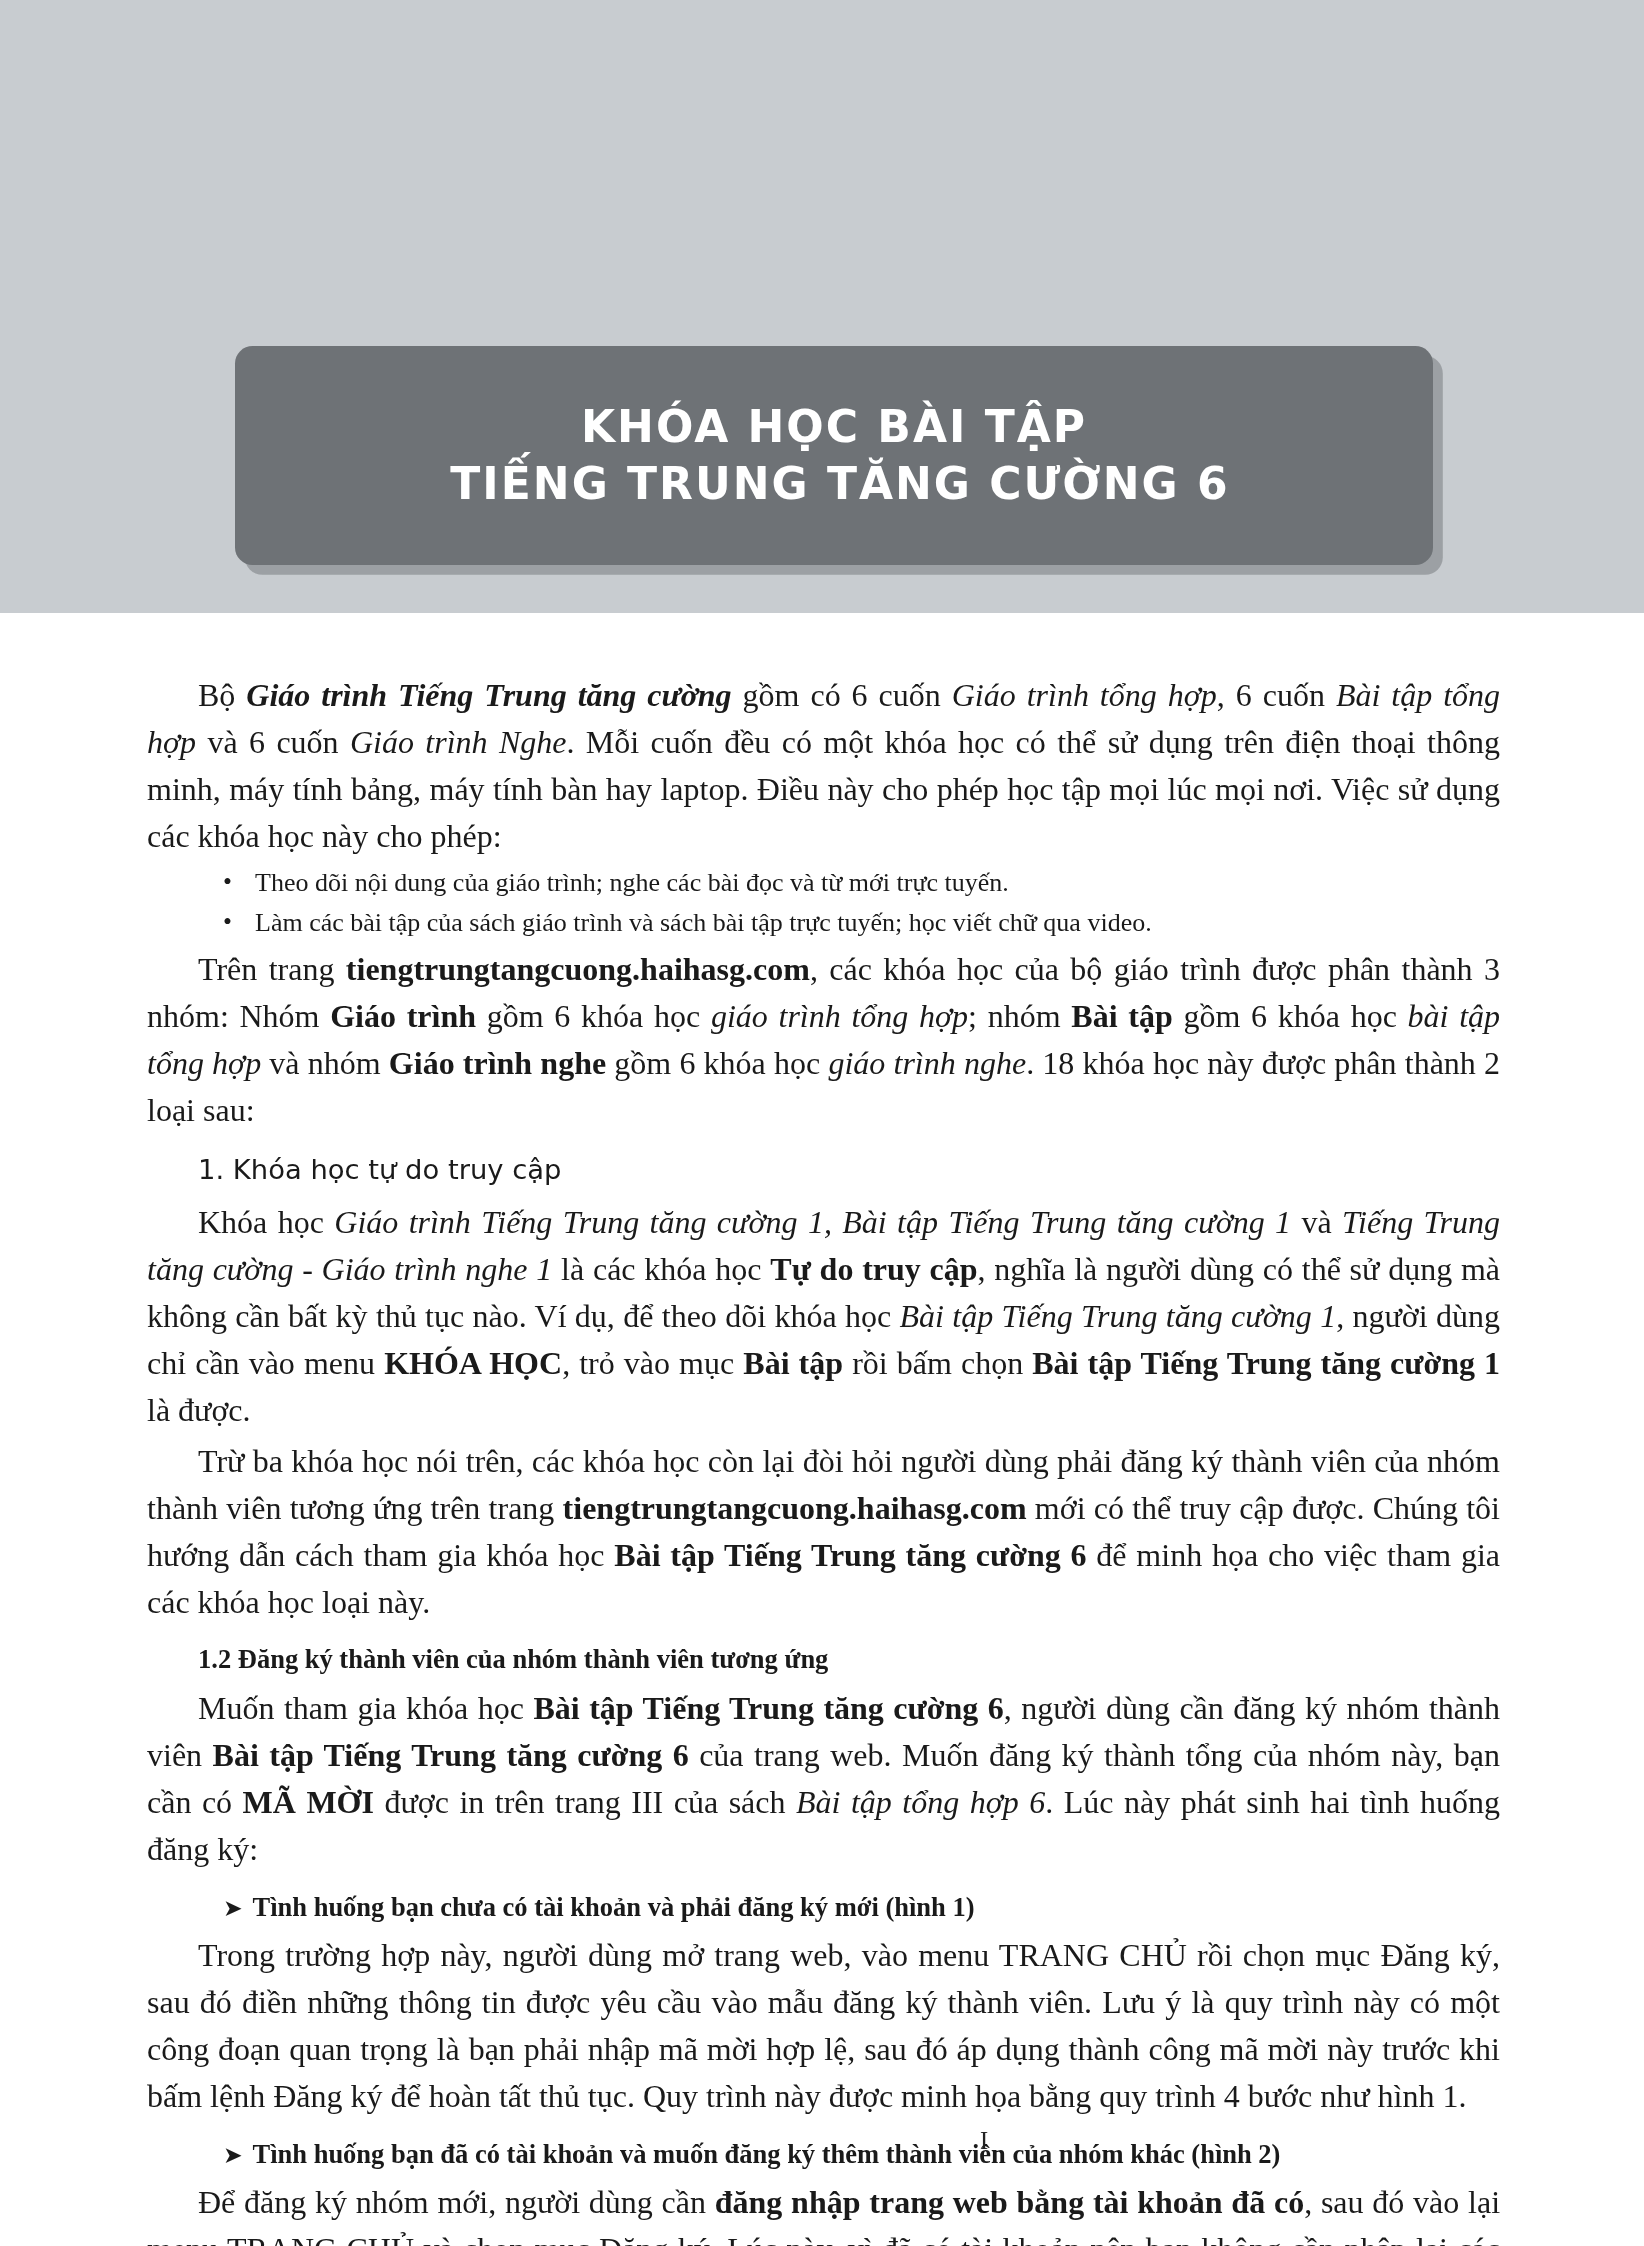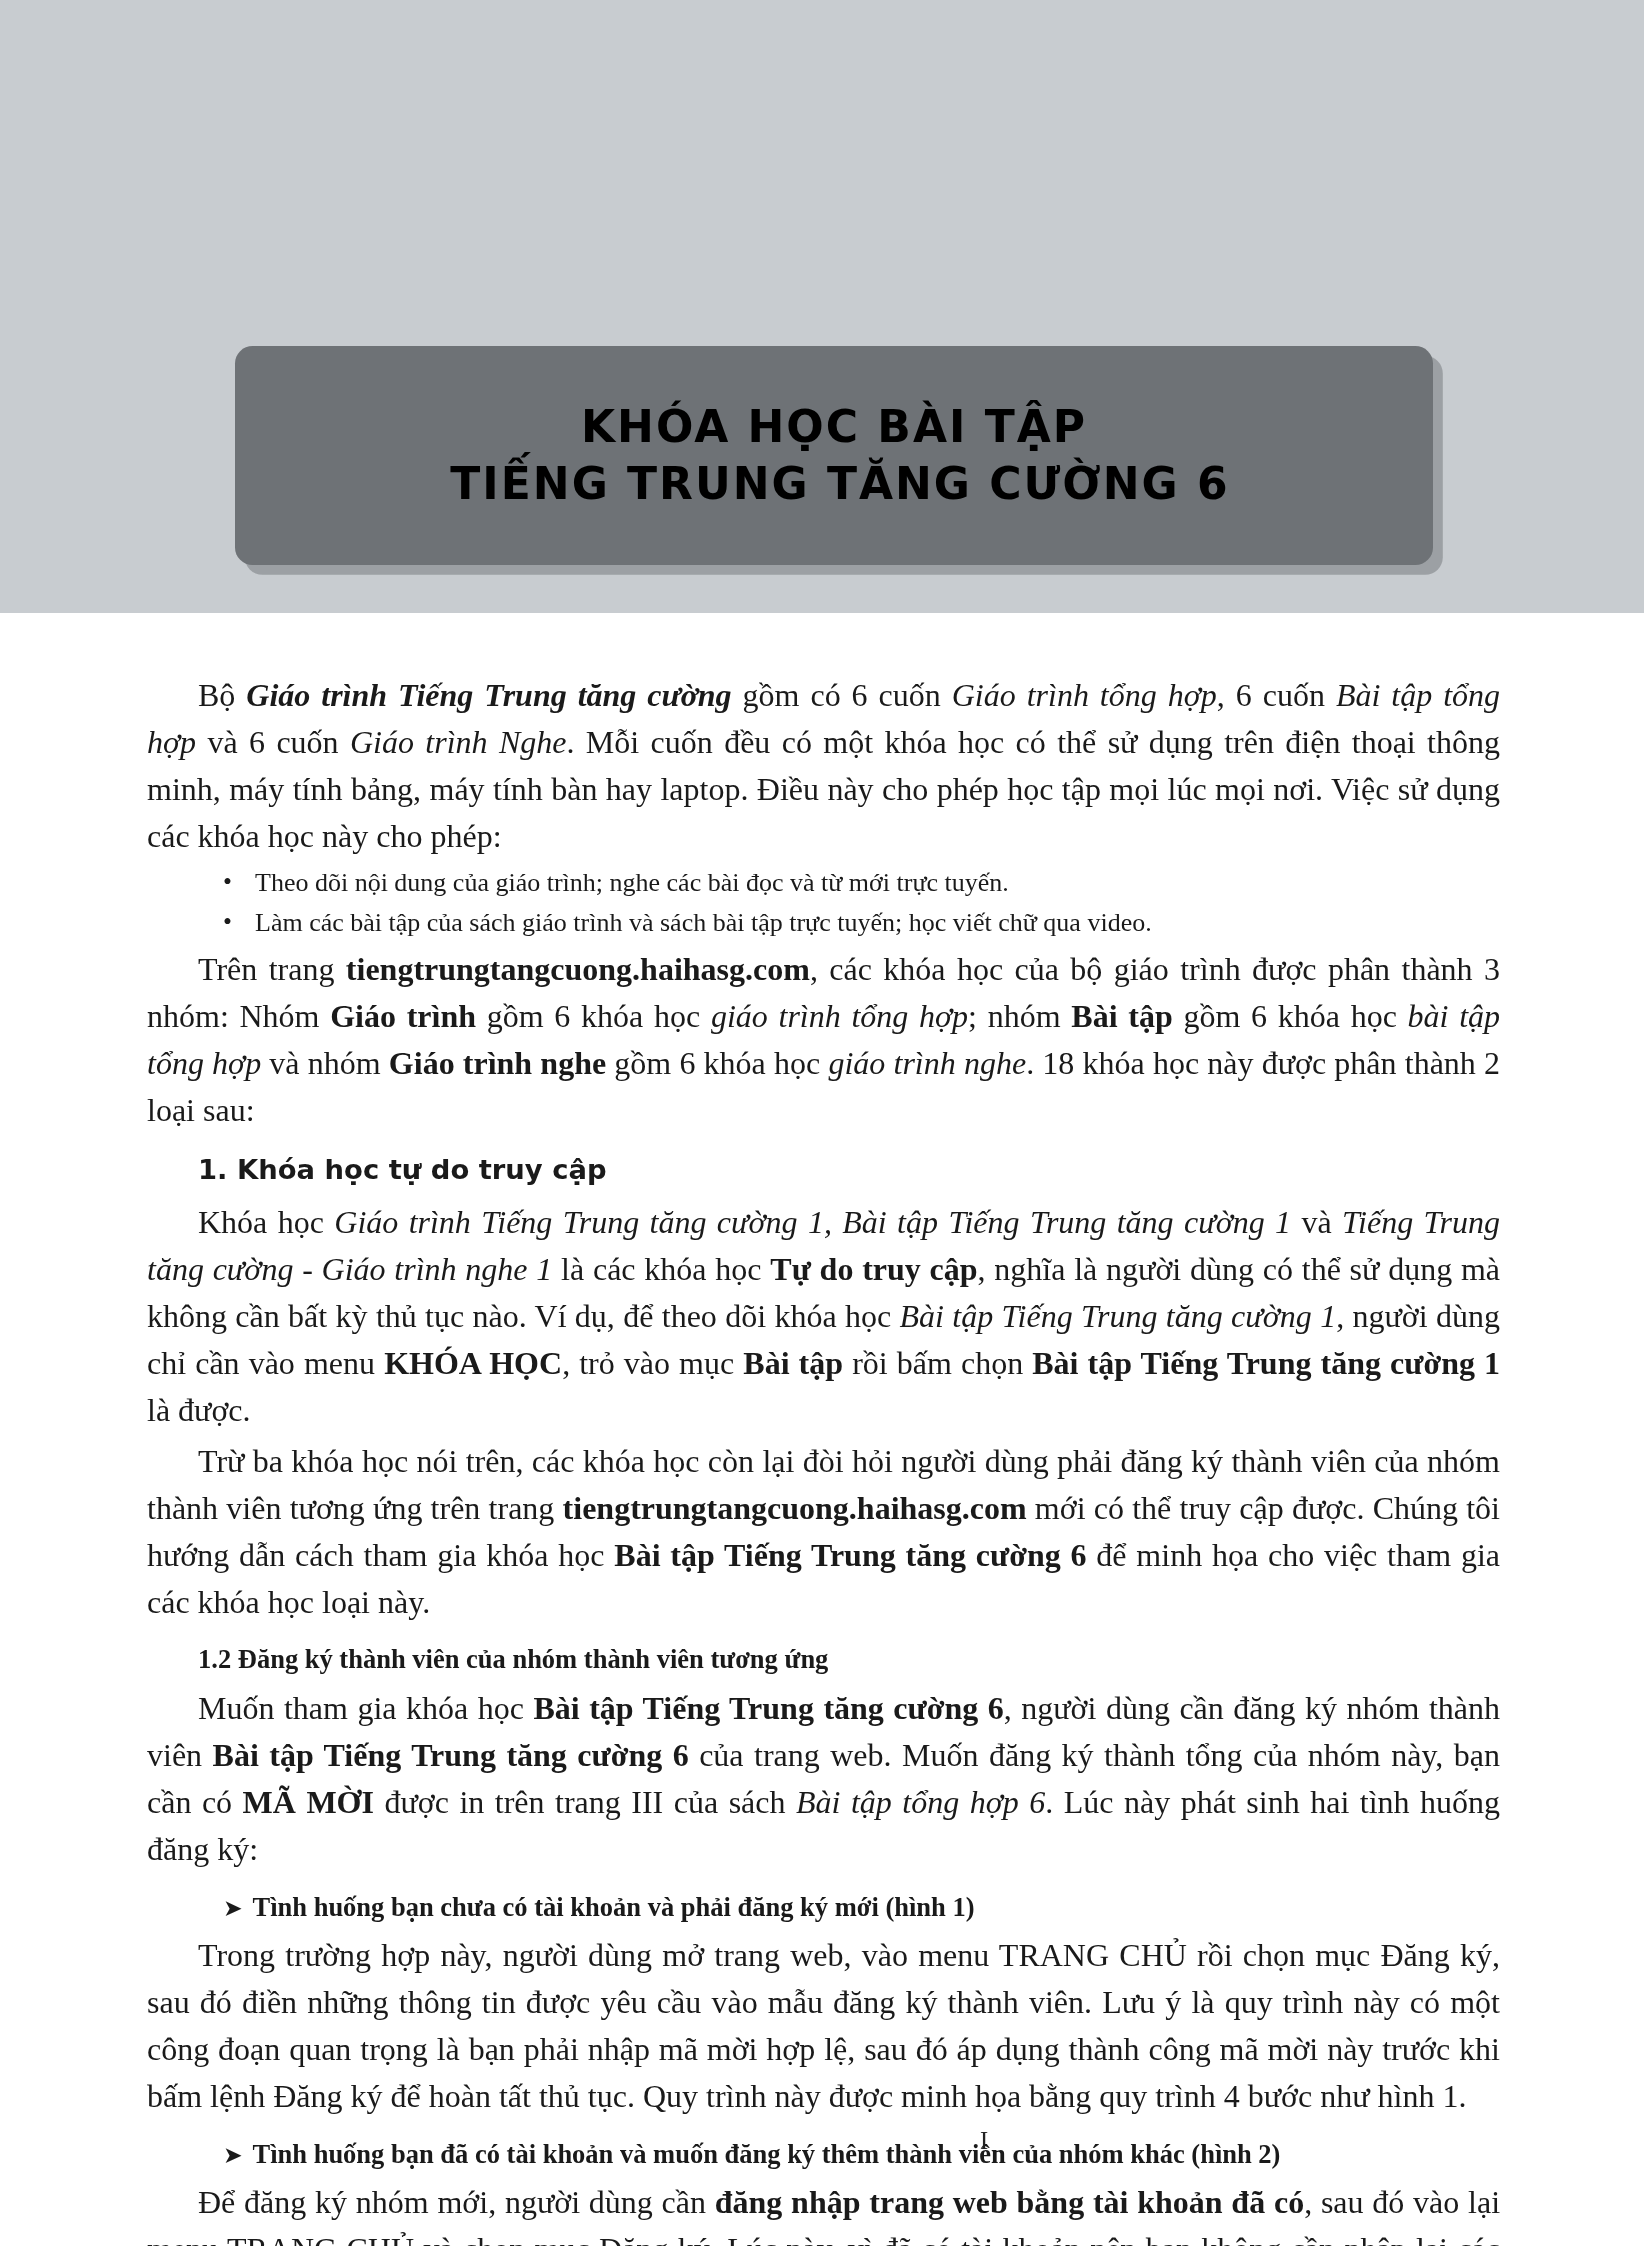--- a/index.html
+++ b/index.html
@@ -35,21 +35,21 @@
     border-radius: 17.6px;
     box-shadow: 9.8px 9.8px 0 rgba(120,124,128,0.55);
     display: flex;
     flex-direction: column;
     align-items: center;
     justify-content: center;
   }
   .title-line {
     font-family: "DejaVu Sans", sans-serif;
     font-weight: bold;
-    color: #000000;
+    color: #ffffff;
     letter-spacing: 2px;
     line-height: 1.28;
     text-align: center;
   }
   .title-line.l1 { font-size: 44px; }
   .title-line.l2 { font-size: 44px; margin-left: 12px; }
 
   
   .page-body {
     position: absolute;
@@ -87,21 +87,21 @@
   .bullets li::before {
     content: "\2022";
     position: absolute;
     left: 76px;
     top: -1px;
     font-size: 25.5px;
   }
   h2.heading {
     font-family: "DejaVu Sans", sans-serif;
     font-size: 27.4px;
-    font-weight: bold;
+    font-weight: normal;
     margin: 17.6px 0 9.8px 51px;
     line-height: 1.35;
   }
   h3.subheading {
     font-size: 26.5px;
     font-weight: bold;
     margin: 15.7px 0 7.8px 51px;
     line-height: 1.35;
   }
   .arrow-head {

